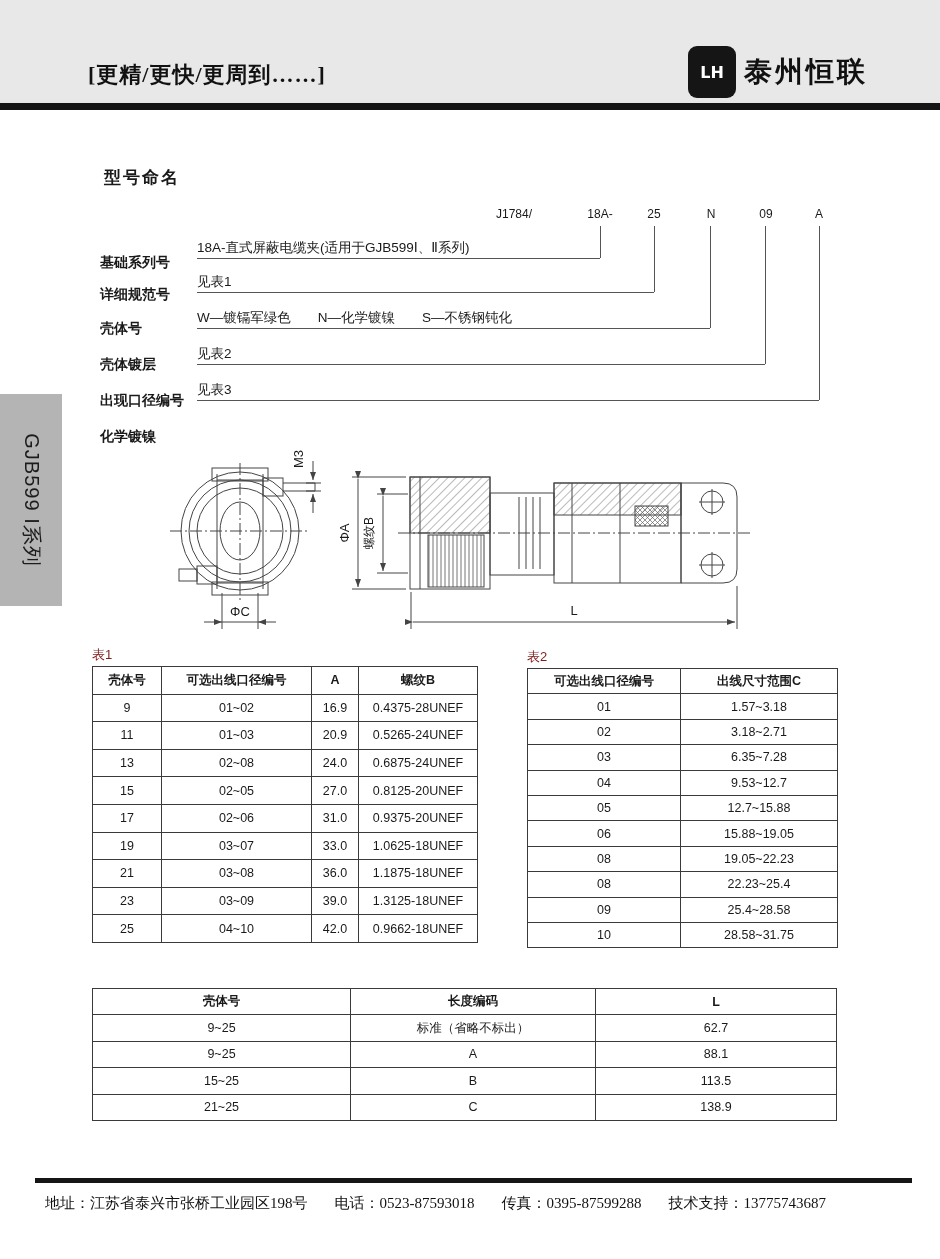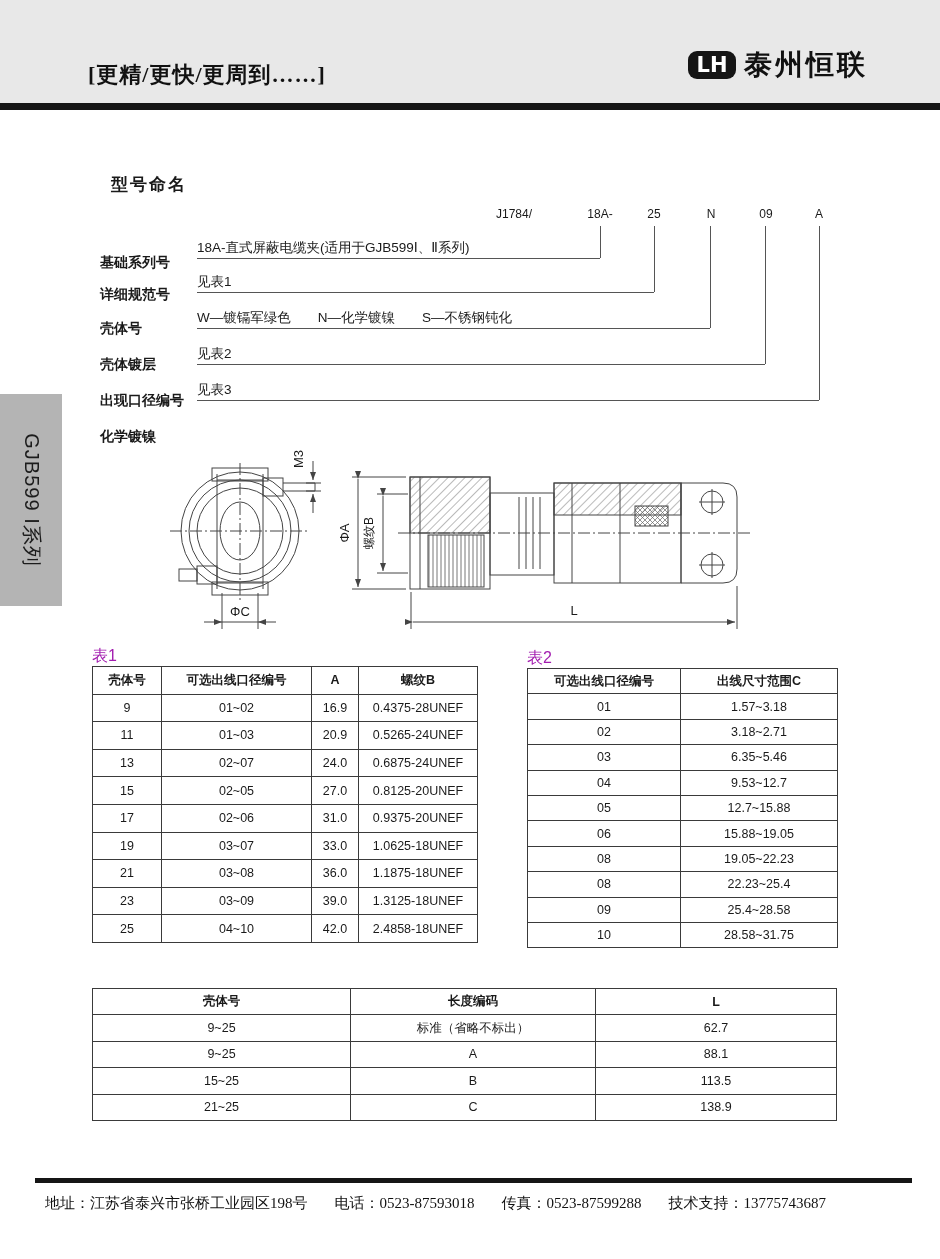--- a/index.html
+++ b/index.html
@@ -4,46 +4,46 @@
 <style>
   html,body{margin:0;padding:0;background:#ffffff;}
   #page{position:relative;width:940px;height:1259px;background:#fff;overflow:hidden;
         font-family:"Liberation Sans","DejaVu Sans",sans-serif;color:#1a1a1a;}
 
   
   .header{position:absolute;left:0;top:0;width:940px;height:103px;background:#e8e8e8;}
   .slogan{position:absolute;left:88px;top:60px;font-family:"Liberation Serif","DejaVu Serif",serif;
           font-weight:bold;font-size:22px;letter-spacing:1px;color:#111;text-align:right;}
   .logo{position:absolute;left:688px;top:46px;display:flex;align-items:center;}
-  .logo-mark{width:48px;height:28px;background:#151515;border-radius:9px;display:flex;
+  .logo-mark{width:48px;height:52px;background:#151515;border-radius:9px;display:flex;
              align-items:center;justify-content:center;color:#fff;font-weight:bold;
-             font-size:21px;font-family:"DejaVu Sans",sans-serif;letter-spacing:0;}
+             font-size:16px;font-family:"DejaVu Sans",sans-serif;letter-spacing:0;}
   .brand{margin-left:8px;font-size:28px;font-weight:bold;letter-spacing:3px;color:#111;}
   .top-bar{position:absolute;left:0;top:103px;width:940px;height:7px;background:#151515;}
 
   
   .series-tab{position:absolute;left:0;top:394px;width:62px;height:212px;background:#b4b4b4;}
   .series-text{position:absolute;left:50%;top:50%;transform:translate(-50%,-50%) rotate(90deg);
                white-space:nowrap;font-size:20px;letter-spacing:1px;color:#1c1c1c;}
 
-  .page-title{position:absolute;left:100px;top:162px;margin:11px;font-size:17px;font-weight:600;
+  .page-title{position:absolute;left:100px;top:162px;margin:4px;font-size:17px;font-weight:600;
               letter-spacing:2px;color:#1a1a1a;}
 
   
   .nlabel{position:absolute;left:100px;font-size:14px;font-weight:600;white-space:nowrap;margin-top:47px;}
   .nvalue{position:absolute;left:197px;font-size:13.5px;white-space:pre;}
   .ncode{position:absolute;font-size:12px;transform:translateX(-50%);white-space:nowrap;}
   .hline{position:absolute;height:1px;background:#555;}
   .vline{position:absolute;width:1px;background:#555;}
 
   
   .drawing{position:absolute;left:150px;top:445px;}
 
   
-  .tbl-caption{position:absolute;font-size:16px;color:#a21caf;}
+  .tbl-caption{position:absolute;font-size:13px;color:#7f1d1d;}
   table.dtable{position:absolute;border-collapse:collapse;table-layout:fixed;
                font-size:12.5px;color:#1a1a1a;background:#fff;}
   table.dtable th,table.dtable td{border:1px solid #3a3a3a;text-align:center;
                vertical-align:middle;padding:0 2px;font-weight:normal;overflow:hidden;}
   table.dtable th{font-weight:600;}
   #table1{left:92px;top:666px;width:386px;}
   #table1 th,#table1 td{height:26.6px;}
   #table1 th:nth-child(1),#table1 td:nth-child(1){width:64px;}
   #table1 th:nth-child(2),#table1 td:nth-child(2){width:145px;}
   #table1 th:nth-child(3),#table1 td:nth-child(3){width:42px;}
@@ -219,21 +219,21 @@
           <td>0.4375-28UNEF</td>
         </tr>
         <tr>
           <td>11</td>
           <td>01~03</td>
           <td>20.9</td>
           <td>0.5265-24UNEF</td>
         </tr>
         <tr>
           <td>13</td>
-          <td>02~07</td>
+          <td>02~08</td>
           <td>24.0</td>
           <td>0.6875-24UNEF</td>
         </tr>
         <tr>
           <td>15</td>
           <td>02~05</td>
           <td>27.0</td>
           <td>0.8125-20UNEF</td>
         </tr>
         <tr>
@@ -257,21 +257,21 @@
         <tr>
           <td>23</td>
           <td>03~09</td>
           <td>39.0</td>
           <td>1.3125-18UNEF</td>
         </tr>
         <tr>
           <td>25</td>
           <td>04~10</td>
           <td>42.0</td>
-          <td>2.4858-18UNEF</td>
+          <td>0.9662-18UNEF</td>
         </tr>
       </tbody>
     </table>
 
   <div class="tbl-caption" style="left:527px;top:648px">表2</div>
   <table id="table2" class="dtable">
       <thead>
         <tr>
           <th>可选出线口径编号</th>
           <th>出线尺寸范围C</th>
@@ -281,21 +281,21 @@
         <tr>
           <td>01</td>
           <td>1.57~3.18</td>
         </tr>
         <tr>
           <td>02</td>
           <td>3.18~2.71</td>
         </tr>
         <tr>
           <td>03</td>
-          <td>6.35~5.46</td>
+          <td>6.35~7.28</td>
         </tr>
         <tr>
           <td>04</td>
           <td>9.53~12.7</td>
         </tr>
         <tr>
           <td>05</td>
           <td>12.7~15.88</td>
         </tr>
         <tr>
@@ -351,17 +351,17 @@
           <td>C</td>
           <td>138.9</td>
         </tr>
       </tbody>
     </table>
 
   <div class="footer-bar"></div>
   <div class="footer">
     <span>地址：江苏省泰兴市张桥工业园区198号</span>
     <span>电话：0523-87593018</span>
-    <span>传真：0523-87599288</span>
+    <span>传真：0395-87599288</span>
     <span>技术支持：13775743687</span>
   </div>
 
 </div>
 
 </body></html>

